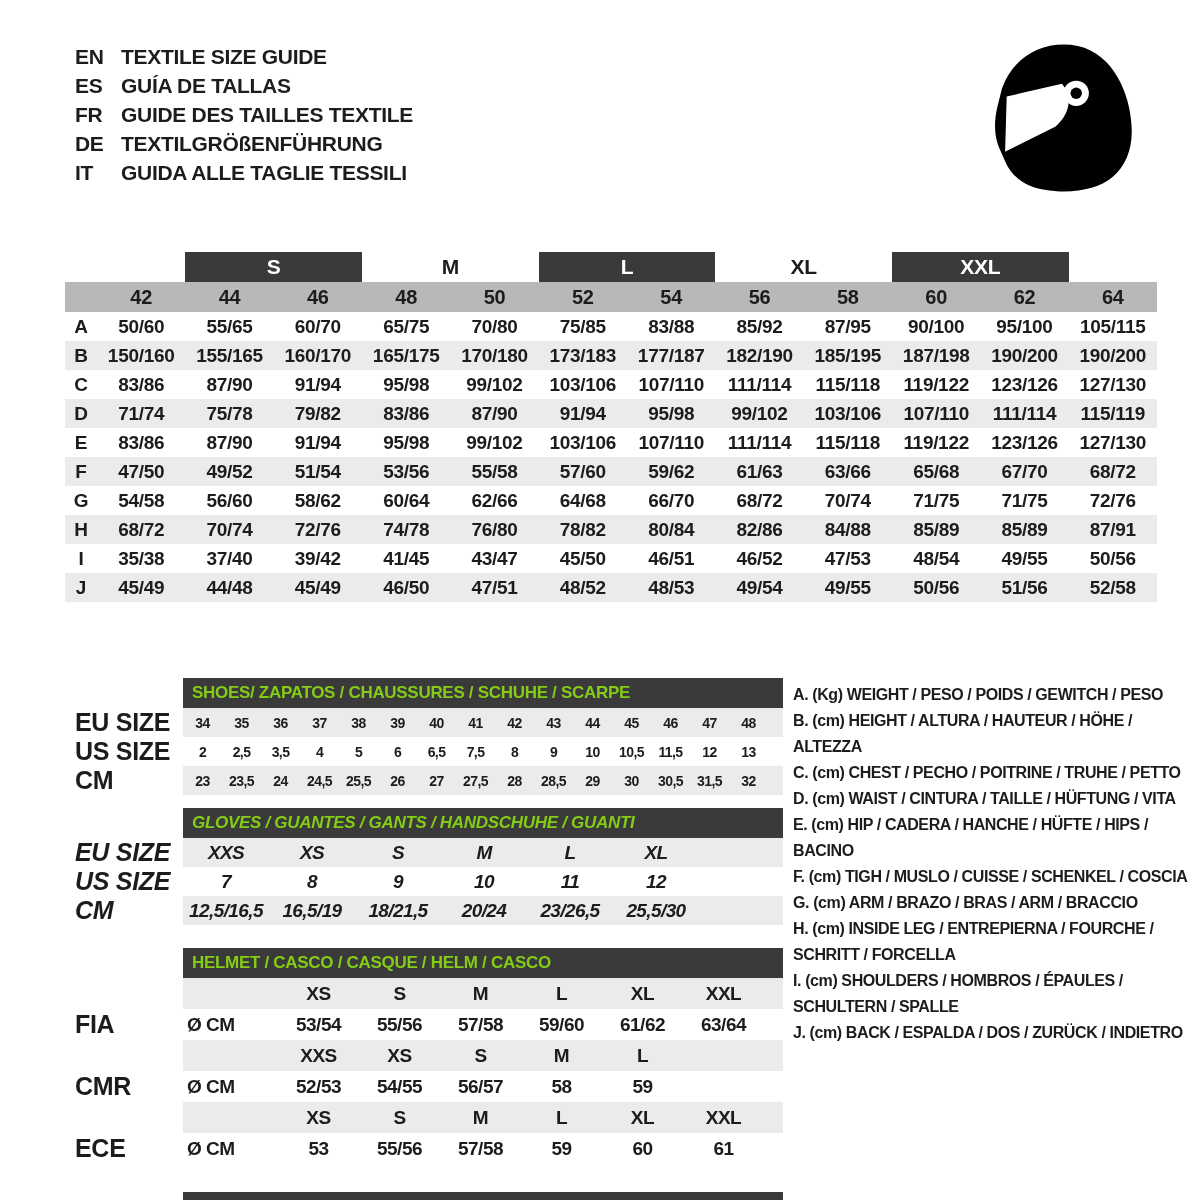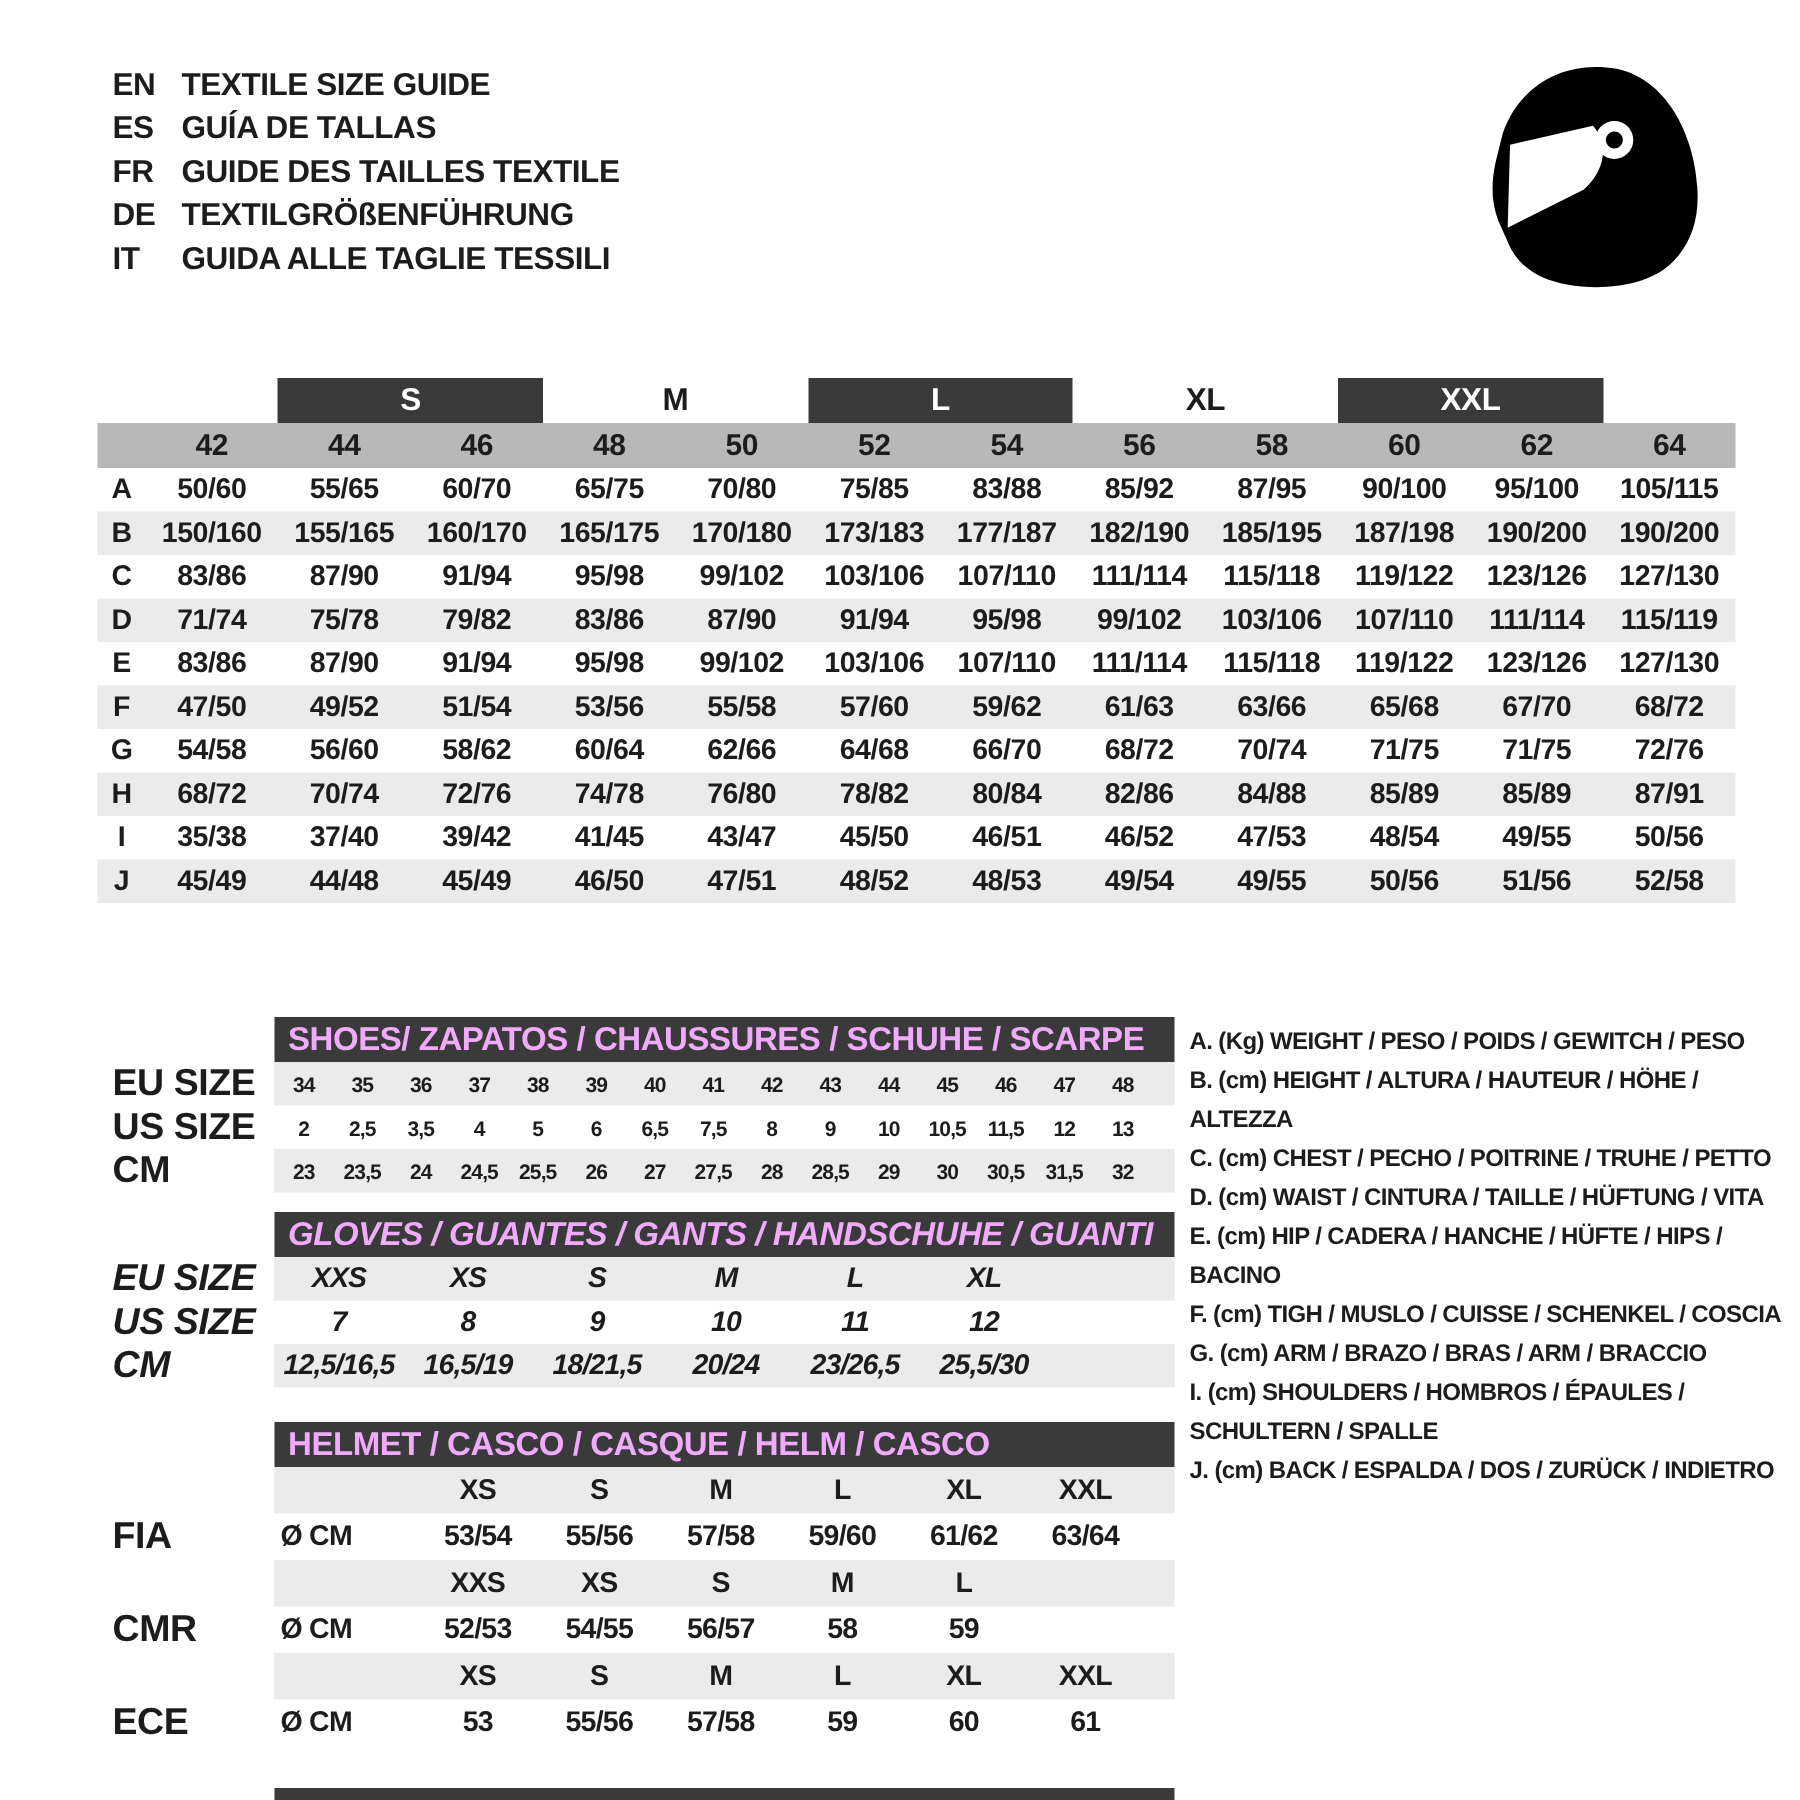--- a/index.html
+++ b/index.html
@@ -34,22 +34,22 @@
   .num-row{background:var(--mid);height:30px;}
   .num-row .cell{font-size:20px;}
   .st-row{height:29px;}
   .st-row.stripe{background:var(--stripe);}
   .cell{display:flex;align-items:center;justify-content:center;font-size:19px;}
   .row-label{justify-content:center;font-size:19px;}
 
   
   .sec{position:absolute;left:65px;width:718px;}
   .sec-header{
-    margin-left:118px;width:600px;height:30px;background:var(--dark);color:#f0abfc;
-    display:flex;align-items:center;padding-left:9px;font-size:22px;white-space:nowrap;
+    margin-left:118px;width:600px;height:30px;background:var(--dark);color:#84cc16;
+    display:flex;align-items:center;padding-left:9px;font-size:17px;white-space:nowrap;
   }
   .band{background:linear-gradient(90deg, transparent 0 118px, var(--stripe) 118px 100%);}
   .lbl{display:flex;align-items:center;justify-content:flex-start;padding-left:10px;font-size:25px;}
 
   .shoes{top:678px;}
   .sh-row{display:grid;grid-template-columns:118px repeat(15,39px);height:29px;width:718px;}
   .sh-row .cell{font-size:14px;letter-spacing:-0.6px;}
 
   .gloves{top:808px;font-style:italic;}
   .gl-row{display:grid;grid-template-columns:118px repeat(6,86px);height:29px;width:718px;}
@@ -445,17 +445,18 @@
 </div>
 
 <div class="legend">
     <div class="legend-item">A. (Kg) WEIGHT / PESO / POIDS / GEWITCH / PESO</div>
     <div class="legend-item">B. (cm) HEIGHT / ALTURA / HAUTEUR / HÖHE / ALTEZZA</div>
     <div class="legend-item">C. (cm) CHEST / PECHO / POITRINE / TRUHE / PETTO</div>
     <div class="legend-item">D. (cm) WAIST / CINTURA / TAILLE / HÜFTUNG / VITA</div>
     <div class="legend-item">E. (cm) HIP / CADERA / HANCHE / HÜFTE / HIPS /  BACINO</div>
     <div class="legend-item">F. (cm) TIGH / MUSLO / CUISSE / SCHENKEL / COSCIA</div>
     <div class="legend-item">G. (cm) ARM  / BRAZO / BRAS / ARM / BRACCIO</div>
+    <div class="legend-item">H. (cm) INSIDE LEG / ENTREPIERNA / FOURCHE / SCHRITT / FORCELLA</div>
     <div class="legend-item">I.  (cm) SHOULDERS / HOMBROS / ÉPAULES / SCHULTERN / SPALLE</div>
     <div class="legend-item">J. (cm) BACK / ESPALDA / DOS / ZURÜCK / INDIETRO</div>
   </div>
 
 <div class="cutoff-bar"></div>
 
 </body></html>

